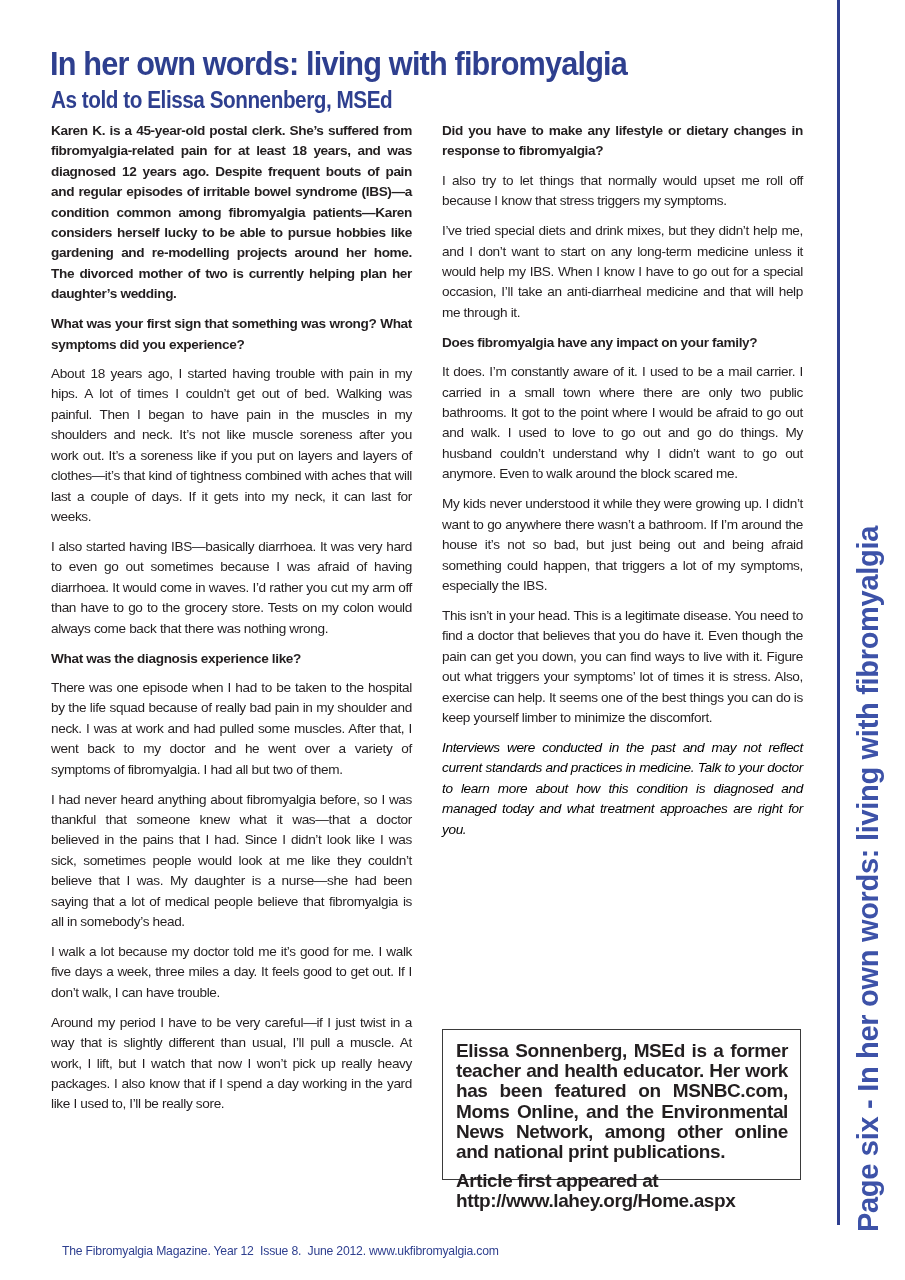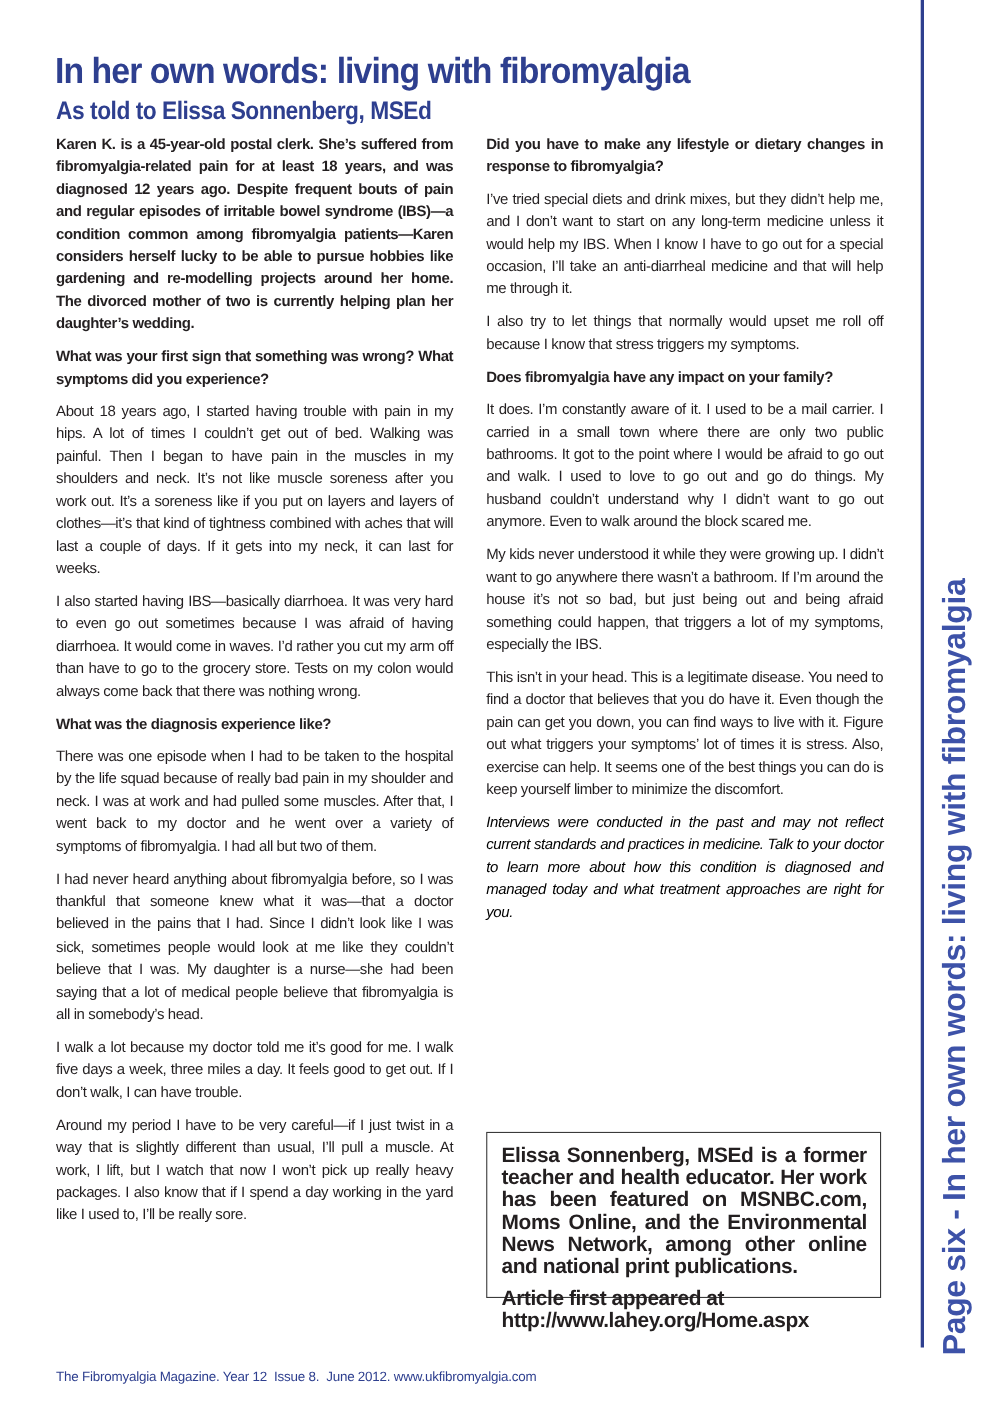--- a/index.html
+++ b/index.html
@@ -27,21 +27,21 @@
   .bio-box { position: absolute; left: 442px; top: 1029px; width: 332px; height: 126px;
              border: 1.5px solid #3a3a3a; padding: 11px 12px 12px 13px; }
   .bio-box p { margin: 0 0 9px 0; font-size: 19px; line-height: 20.2px; font-weight: bold;
                letter-spacing: -0.4px; text-align: justify; color: #231f20; }
 
   .side-rule { position: absolute; left: 837px; top: 0; width: 3px; height: 1225px; background: #2e3f8f; }
   .side-text { position: absolute; left: 851px; top: 1232px; transform: rotate(-90deg); transform-origin: left top;
                font-size: 29px; font-weight: bold; color: #3d52a8; white-space: nowrap;
                letter-spacing: -0.3px; line-height: 34px; }
 
-  .footer { position: absolute; left: 51px; top: 1244px; font-size: 12.2px; color: #2e3f8f;
+  .footer { position: absolute; left: 62px; top: 1244px; font-size: 12.2px; color: #2e3f8f;
             letter-spacing: -0.2px; white-space: pre; }
 </style>
 </head>
 <body>
 
 <h1 class="title">In her own words: living with fibromyalgia</h1>
 <h2 class="subtitle">As told to Elissa Sonnenberg, MSEd</h2>
 
 <div class="col col-left">
   <p class="intro">Karen K. is a 45-year-old postal clerk. She’s suffered from fibromyalgia-related pain for at least 18 years, and was diagnosed 12 years ago. Despite frequent bouts of pain and regular episodes of irritable bowel syndrome (IBS)—a condition common among fibromyalgia patients—Karen considers herself lucky to be able to pursue hobbies like gardening and re-modelling projects around her home. The divorced mother of two is currently helping plan her daughter’s wedding.</p>
@@ -50,22 +50,22 @@
   <p>I also started having IBS—basically diarrhoea. It was very hard to even go out sometimes because I was afraid of having diarrhoea. It would come in waves. I’d rather you cut my arm off than have to go to the grocery store. Tests on my colon would always come back that there was nothing wrong.</p>
   <h3>What was the diagnosis experience like?</h3>
   <p>There was one episode when I had to be taken to the hospital by the life squad because of really bad pain in my shoulder and neck. I was at work and had pulled some muscles. After that, I went back to my doctor and he went over a variety of symptoms of fibromyalgia. I had all but two of them.</p>
   <p>I had never heard anything about fibromyalgia before, so I was thankful that someone knew what it was—that a doctor believed in the pains that I had. Since I didn’t look like I was sick, sometimes people would look at me like they couldn’t believe that I was. My daughter is a nurse—she had been saying that a lot of medical people believe that fibromyalgia is all in somebody’s head.</p>
   <p>I walk a lot because my doctor told me it’s good for me. I walk five days a week, three miles a day. It feels good to get out. If I don’t walk, I can have trouble.</p>
   <p>Around my period I have to be very careful—if I just twist in a way that is slightly different than usual, I’ll pull a muscle. At work, I lift, but I watch that now I won’t pick up really heavy packages. I also know that if I spend a day working in the yard like I used to, I’ll be really sore.</p>
 </div>
 
 <div class="col col-right">
   <h3>Did you have to make any lifestyle or dietary changes in response to fibromyalgia?</h3>
+  <p>I also try to let things that normally would upset me roll off because I know that stress triggers my symptoms.</p>
   <p>I’ve tried special diets and drink mixes, but they didn’t help me, and I don’t want to start on any long-term medicine unless it would help my IBS. When I know I have to go out for a special occasion, I’ll take an anti-diarrheal medicine and that will help me through it.</p>
-  <p>I also try to let things that normally would upset me roll off because I know that stress triggers my symptoms.</p>
   <h3>Does fibromyalgia have any impact on your family?</h3>
   <p>It does. I’m constantly aware of it. I used to be a mail carrier. I carried in a small town where there are only two public bathrooms. It got to the point where I would be afraid to go out and walk. I used to love to go out and go do things. My husband couldn’t understand why I didn’t want to go out anymore. Even to walk around the block scared me.</p>
   <p>My kids never understood it while they were growing up. I didn’t want to go anywhere there wasn’t a bathroom. If I’m around the house it’s not so bad, but just being out and being afraid something could happen, that triggers a lot of my symptoms, especially the IBS.</p>
   <p>This isn’t in your head. This is a legitimate disease. You need to find a doctor that believes that you do have it. Even though the pain can get you down, you can find ways to live with it. Figure out what triggers your symptoms’ lot of times it is stress. Also, exercise can help. It seems one of the best things you can do is keep yourself limber to minimize the discomfort.</p>
   <p class="note">Interviews were conducted in the past and may not reflect current standards and practices in medicine. Talk to your doctor to learn more about how this condition is diagnosed and managed today and what treatment approaches are right for you.</p>
 </div>
 
 <div class="bio-box">
   <p>Elissa Sonnenberg, MSEd is a former teacher and health educator. Her work has been featured on MSNBC.com, Moms Online, and the Environmental News Network, among other online and national print publications.</p>
   <p><span>Article first appeared at</span><br><span>http://www.lahey.org/Home.aspx</span></p>

